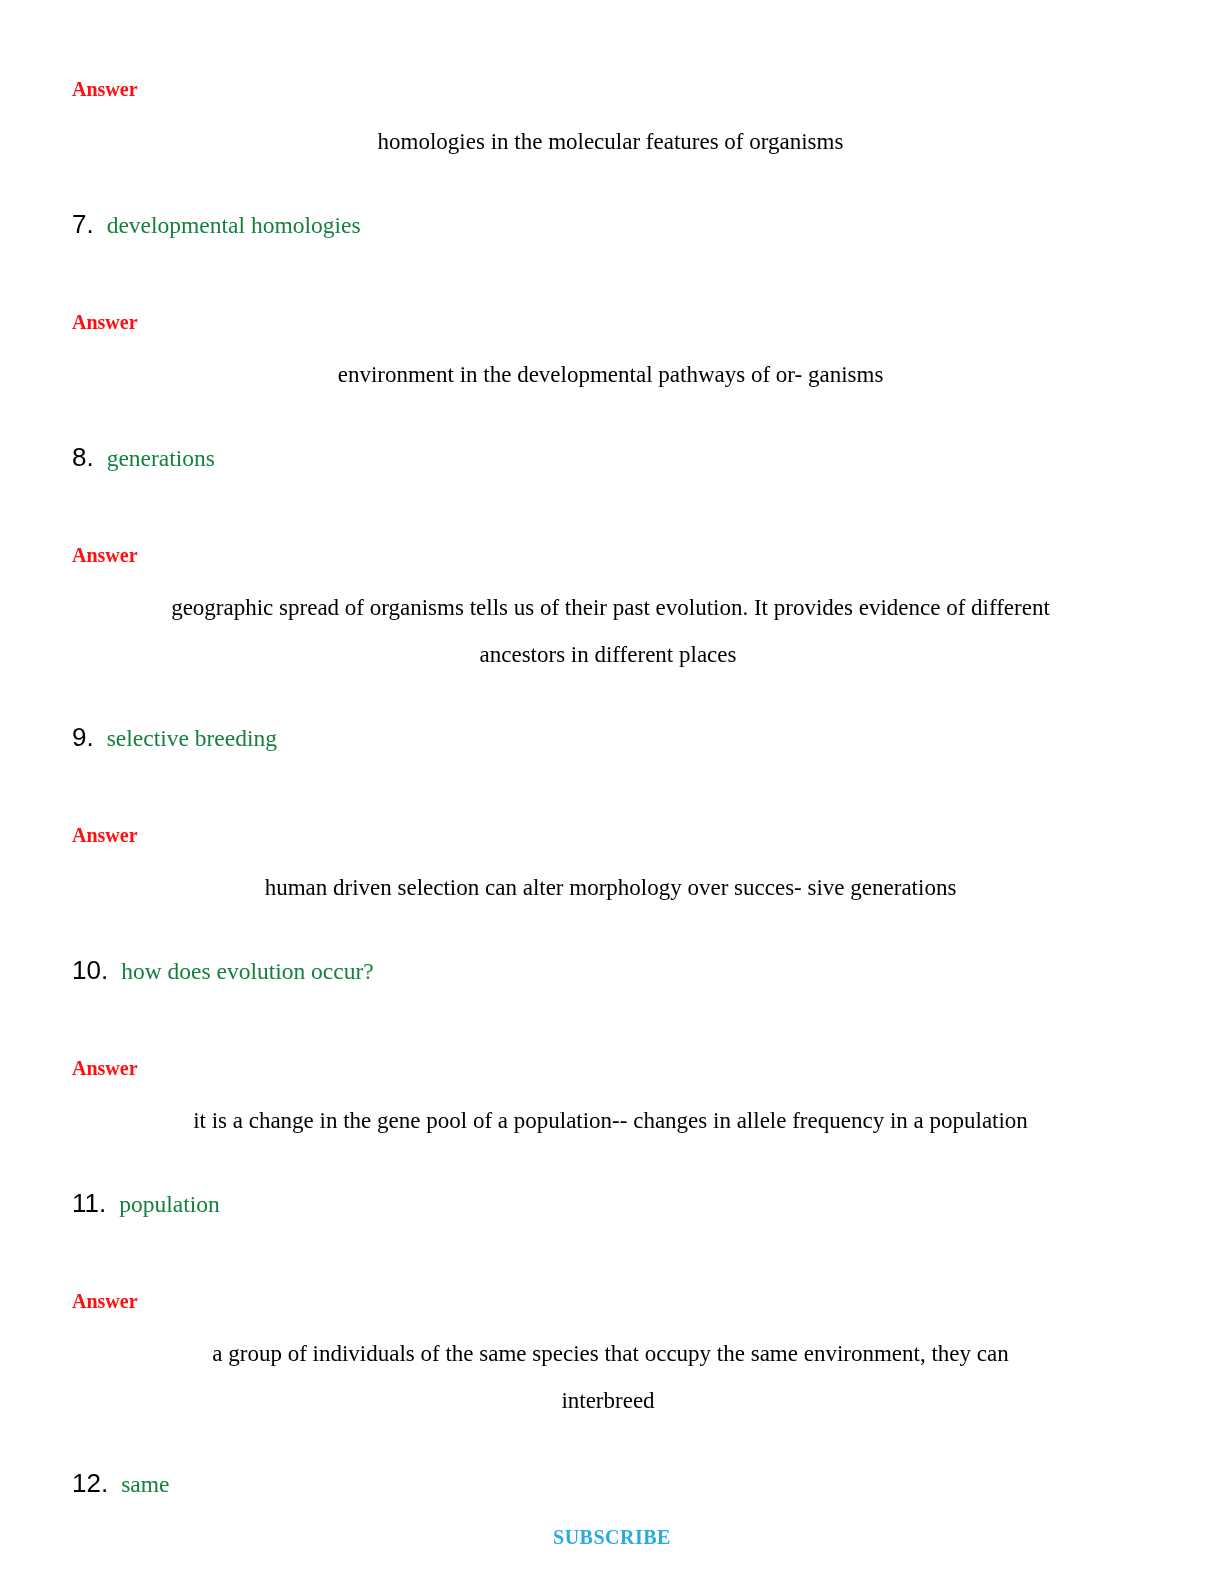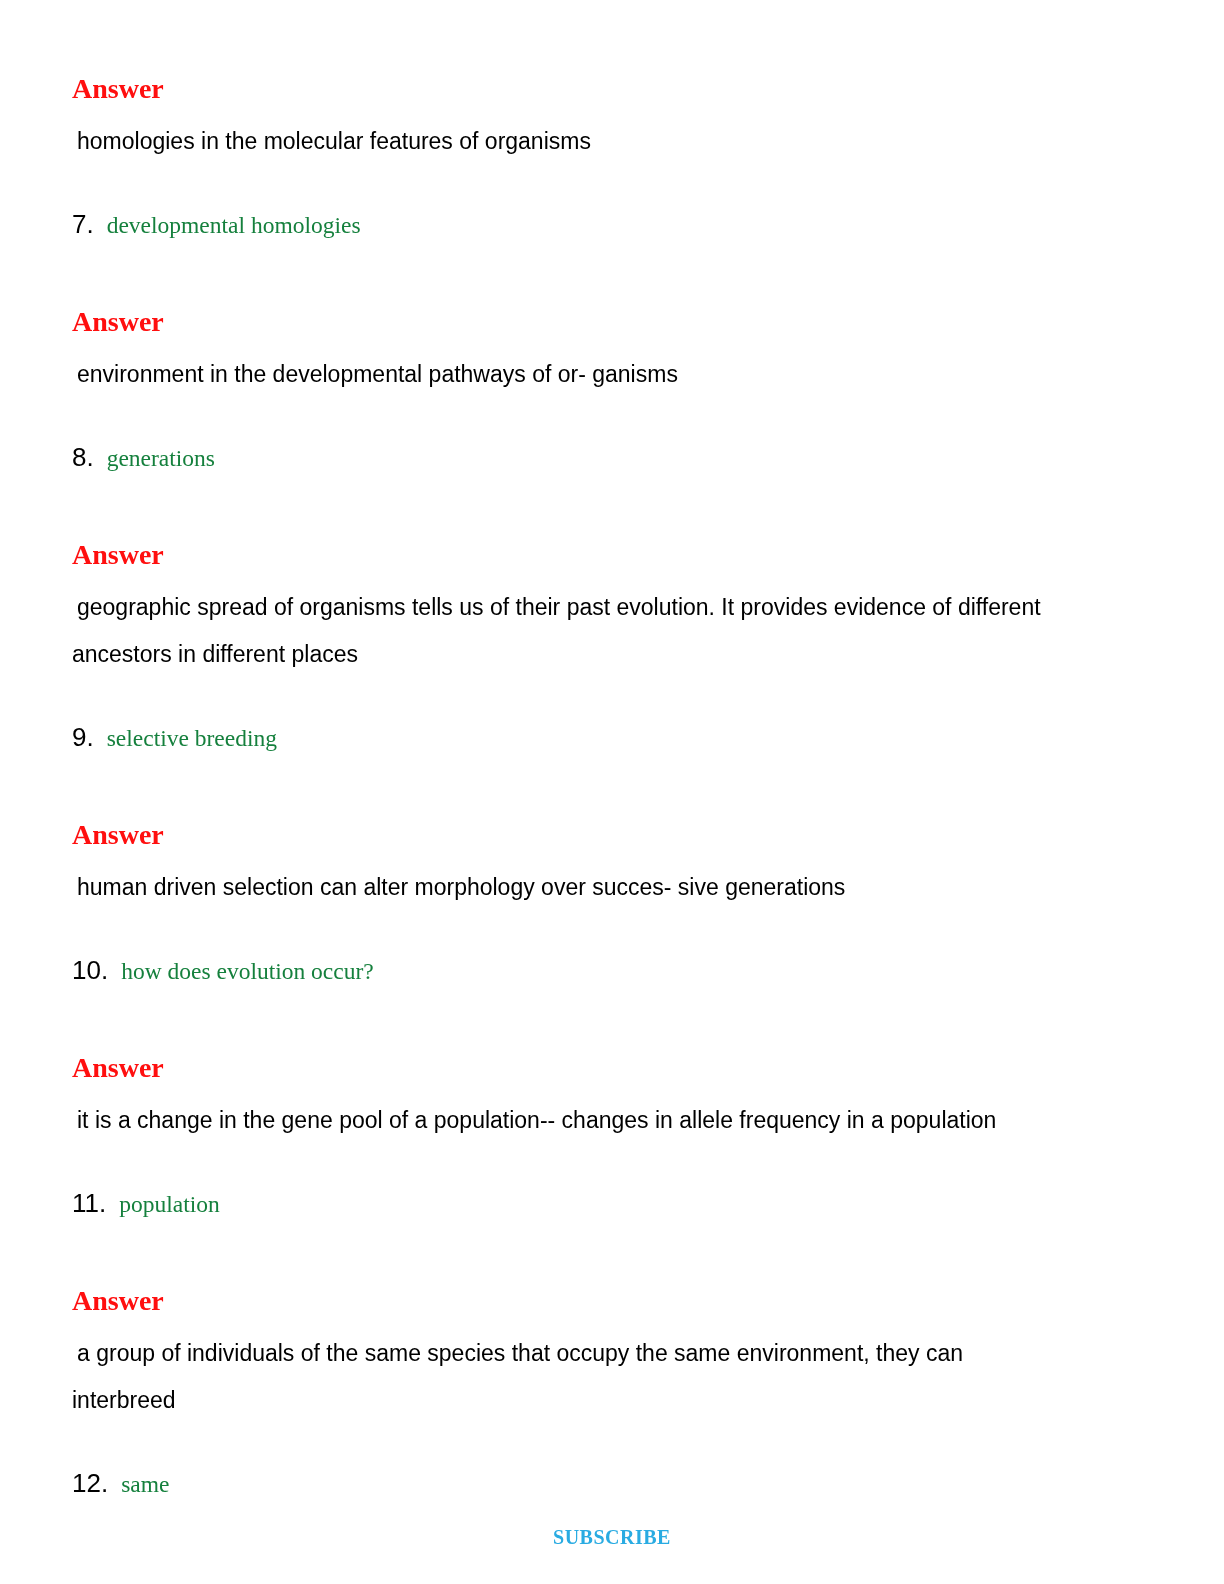--- a/index.html
+++ b/index.html
@@ -15,35 +15,36 @@
     background: #ffffff;
     padding: 74px 76px 0 72px;
     overflow: hidden;
     font-family: "Liberation Serif", serif;
     color: #000000;
   }
 
   .answer-label {
     font-family: "Liberation Serif", serif;
     font-weight: bold;
-    font-size: 28px;
+    font-size: 20px;
     line-height: 30px;
     color: #ff0f0f;
     margin: 0 0 14px 0;
   }
 
   .answer-text {
-    font-family: Liberation Sans, sans-serif;
+    font-family: Liberation Serif, serif;
     font-size: 23px;
     line-height: 47px;
     color: #000000;
     margin: 0 0 42px 0;
     max-width: 1072px;
     white-space: pre-line;
     text-indent: 5px;
+    text-align: center;
   }
 
   .question-line {
     margin: 0 0 62px 0;
     line-height: 34px;
   }
 
   .q-number {
     font-family: "Liberation Sans", sans-serif;
     font-size: 26px;

